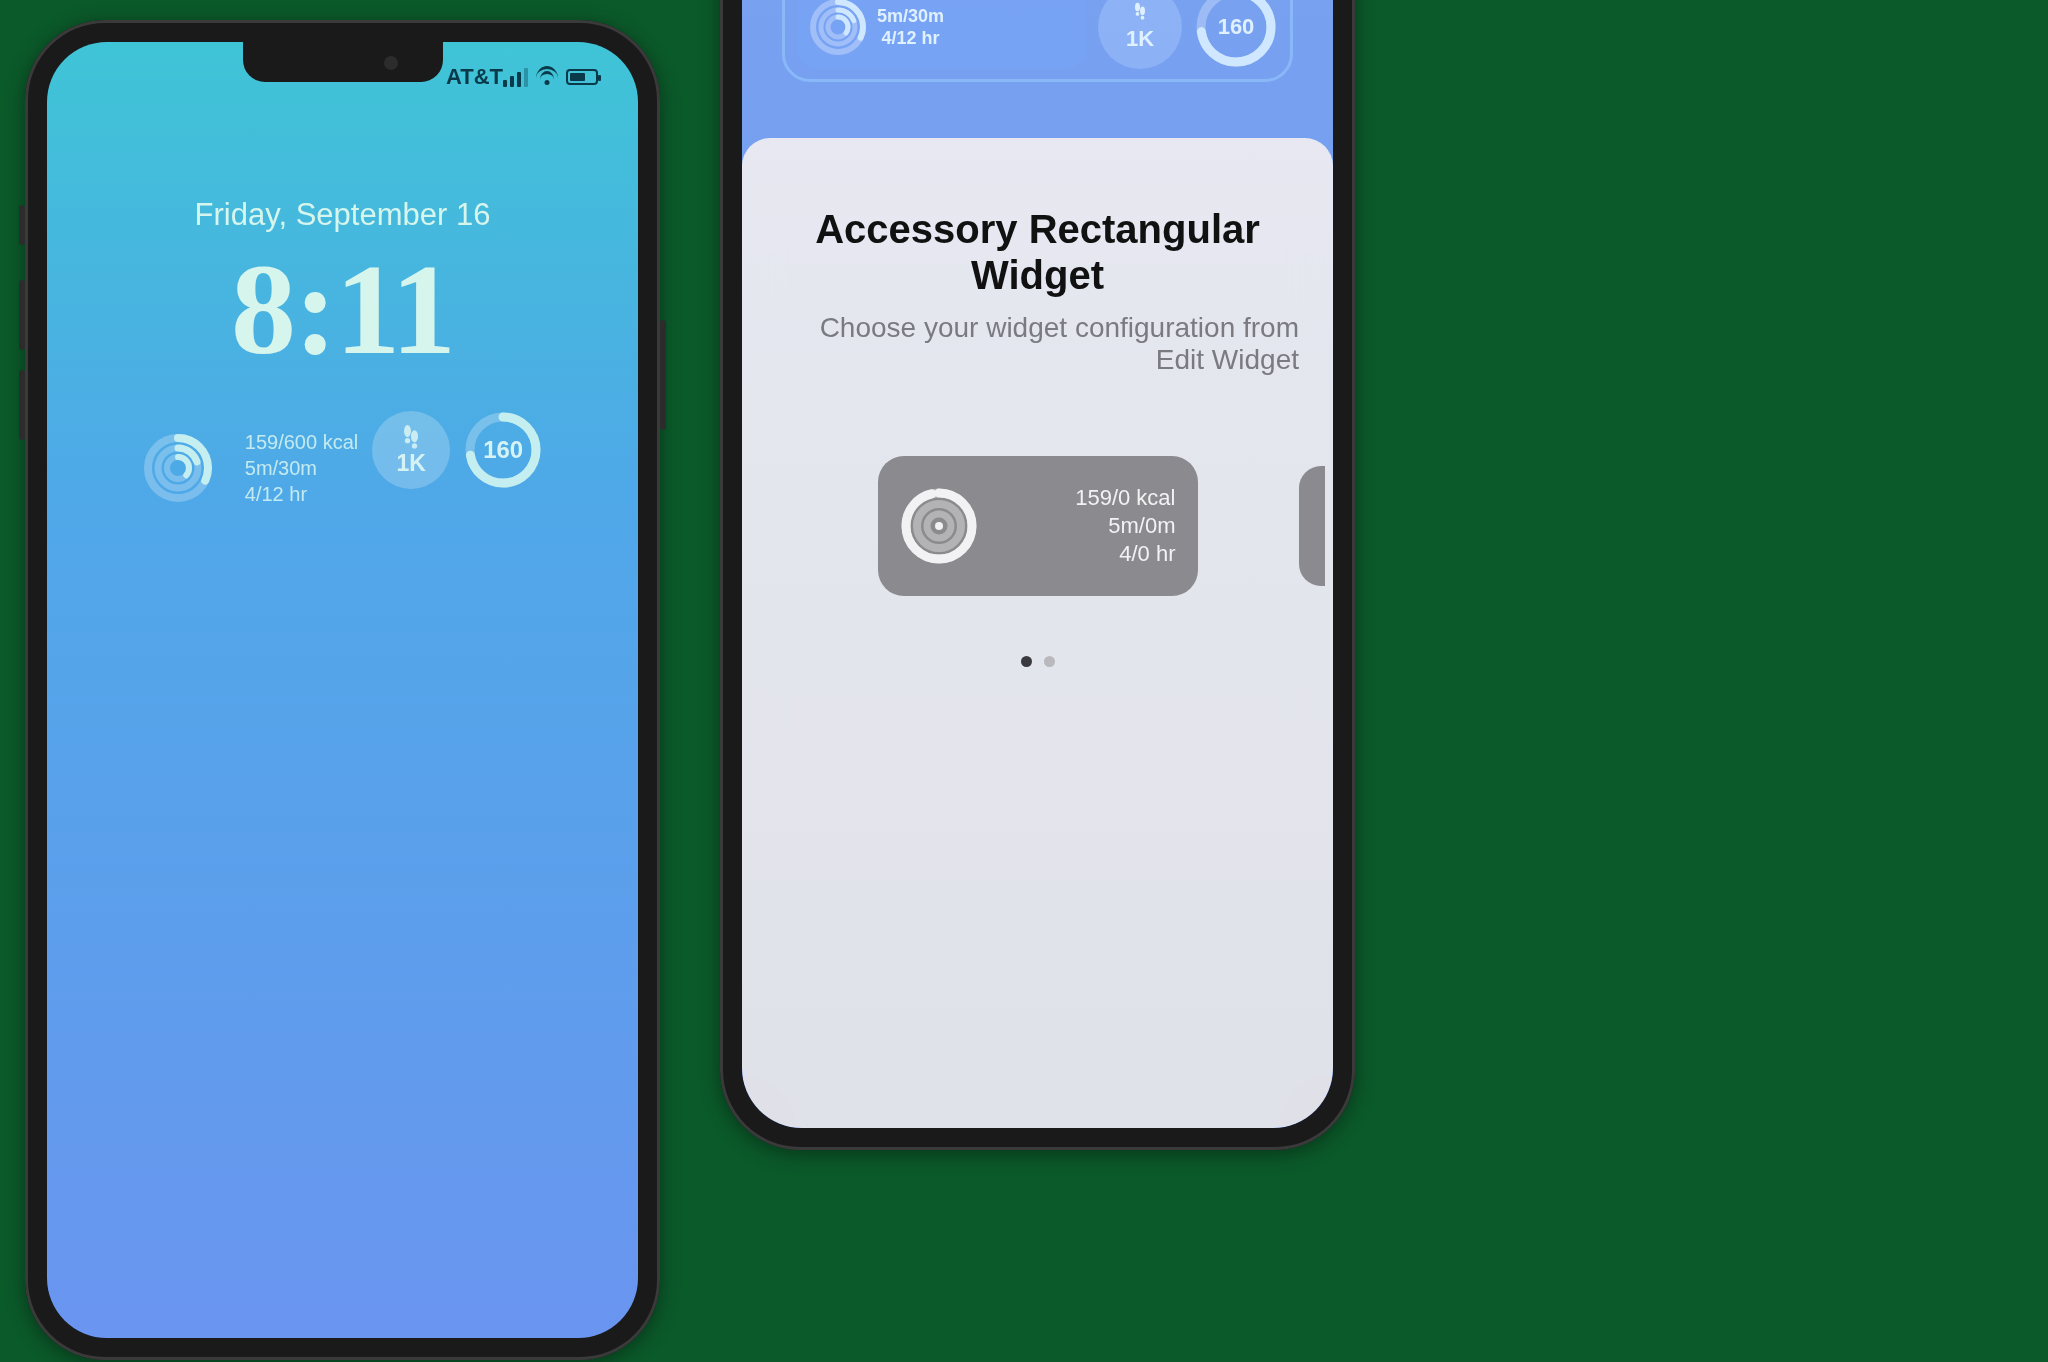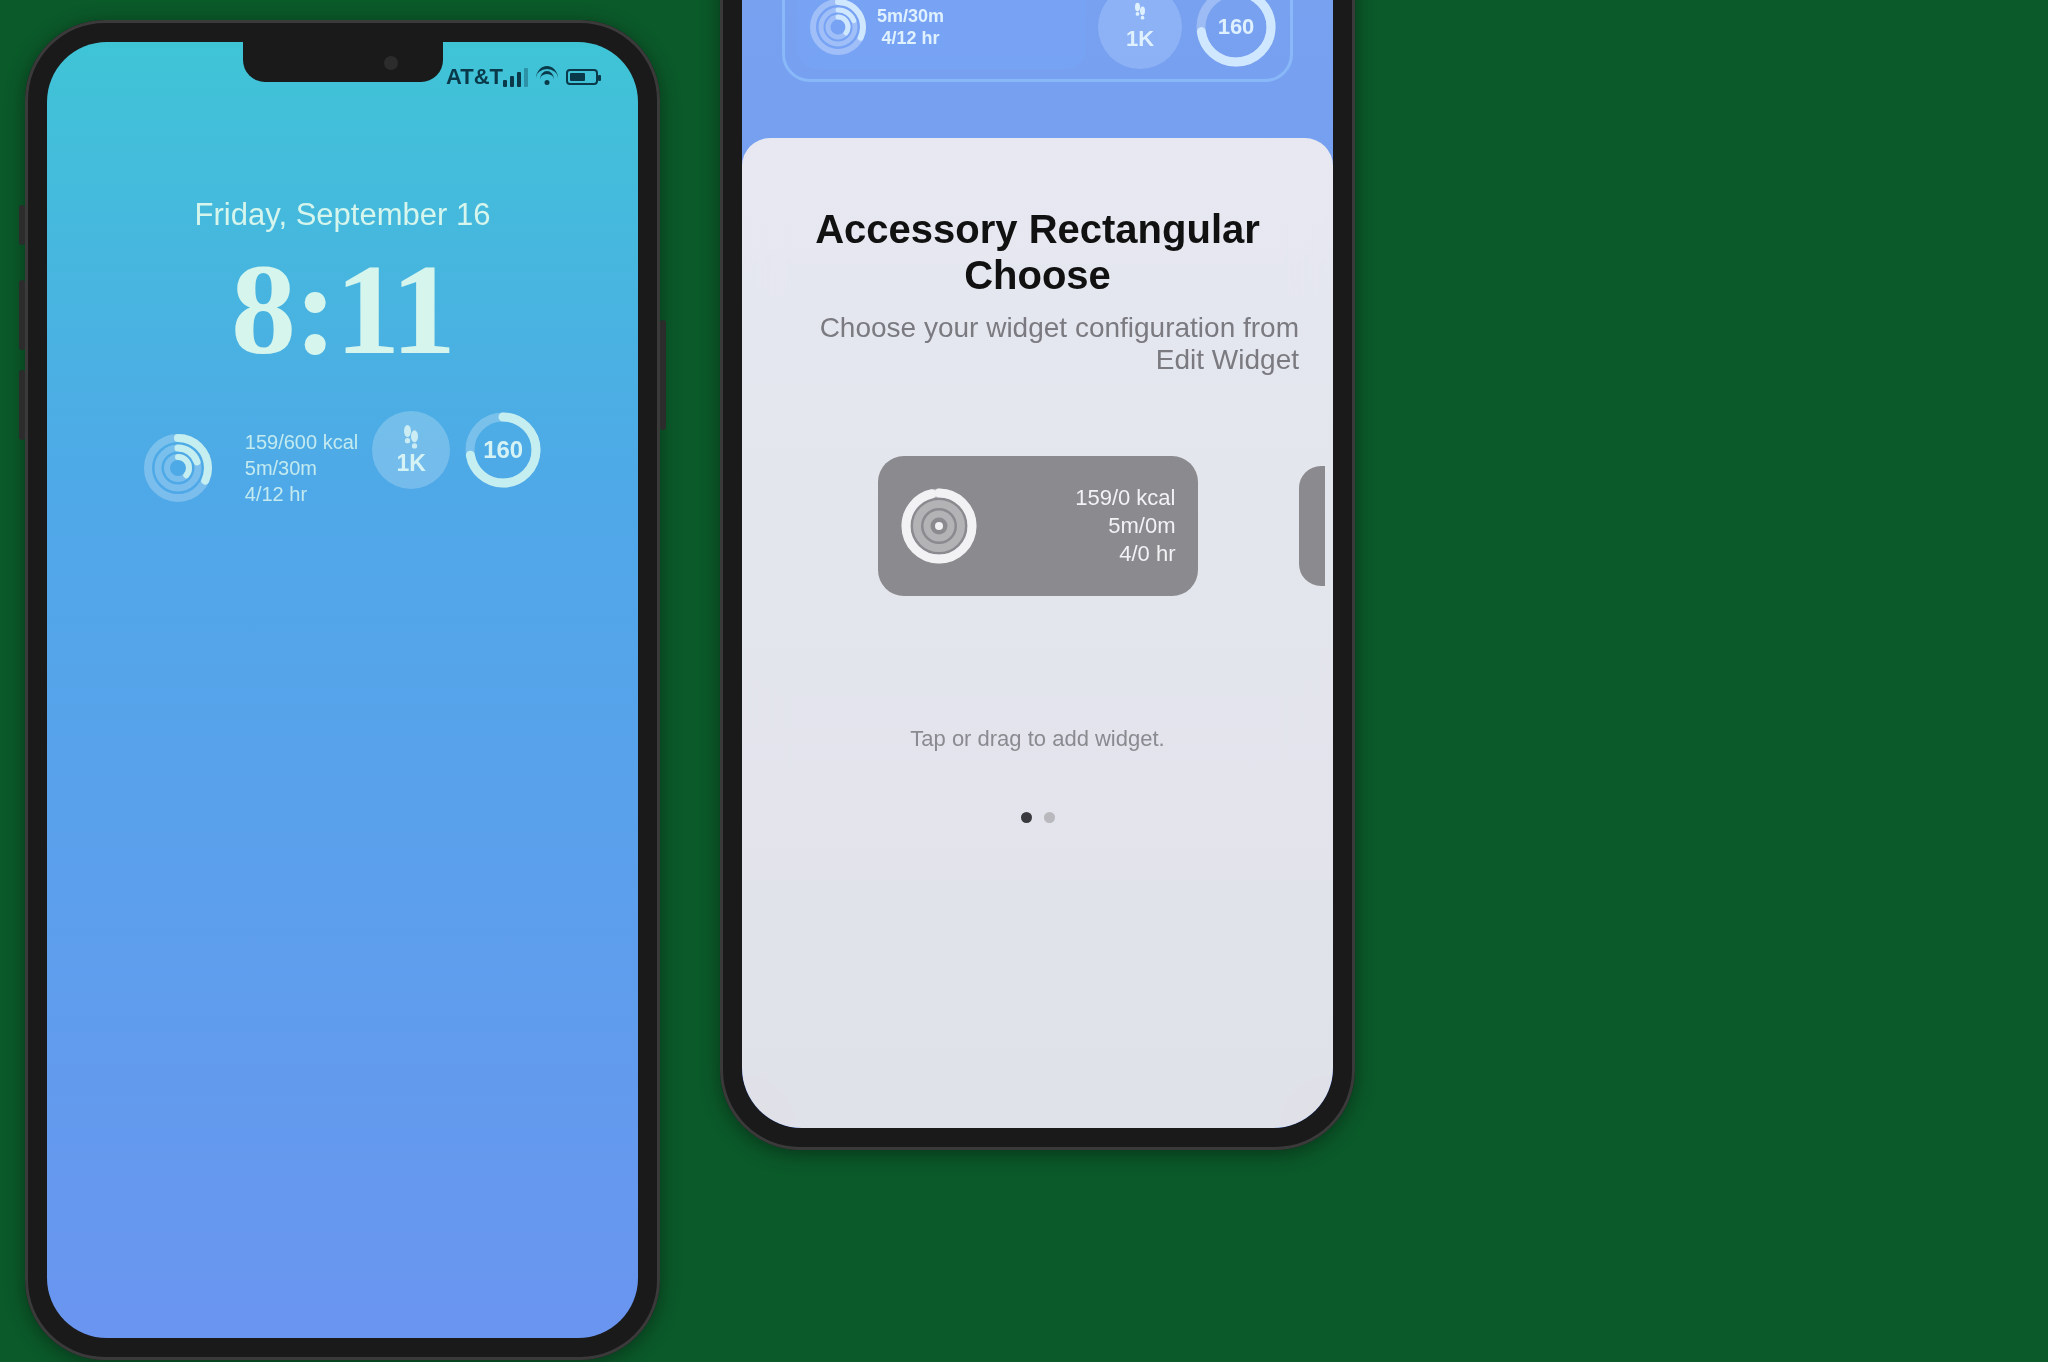--- a/index.html
+++ b/index.html
@@ -337,21 +337,21 @@
             <svg viewBox="0 0 84 84" style="position:absolute;top:0;left:0;width:84px;height:84px;">
               <circle cx="42" cy="42" r="35" fill="none" stroke="rgba(255,255,255,.28)" stroke-width="9"></circle>
               <circle cx="42" cy="42" r="35" fill="none" stroke="#cfe8ff" stroke-width="9" stroke-dasharray="160 300" transform="rotate(-90 42 42)" stroke-linecap="round"></circle>
             </svg>
             <span class="lbl" style="position:relative;">160</span>
           </div>
         </div>
 
         <div class="sheet">
 
-          <div class="sheet-title">Accessory Rectangular Choose</div>
+          <div class="sheet-title">Accessory Rectangular Widget</div>
           <div class="sheet-sub">Choose your widget configuration from Edit Widget</div>
 
           <div class="preview-wrap">
             <div class="preview-widget">
               <div class="rings">
                 <svg viewBox="0 0 78 78">
                   <circle cx="39" cy="39" r="33" fill="none" stroke="rgba(255,255,255,.35)" stroke-width="9"></circle>
                   <circle cx="39" cy="39" r="33" fill="none" stroke="#f2f2f4" stroke-width="9" stroke-dasharray="200 300" transform="rotate(-90 39 39)" stroke-linecap="round"></circle>
                   <circle cx="39" cy="39" r="22" fill="none" stroke="rgba(255,255,255,.35)" stroke-width="8"></circle>
                   <circle cx="39" cy="39" r="12" fill="none" stroke="rgba(255,255,255,.35)" stroke-width="7"></circle>
@@ -360,21 +360,20 @@
               </div>
               <div class="txt">
                 <div>159/0 kcal</div>
                 <div>5m/0m</div>
                 <div>4/0 hr</div>
               </div>
             </div>
             <div class="peek"></div>
           </div>
 
-          <div class="sheet-hint">Tap or drag to add widget.</div>
 
           <div class="dots">
             <span class="active"></span>
             <span></span>
           </div>
         </div>
       </div>
     </div>
   </div>
 

